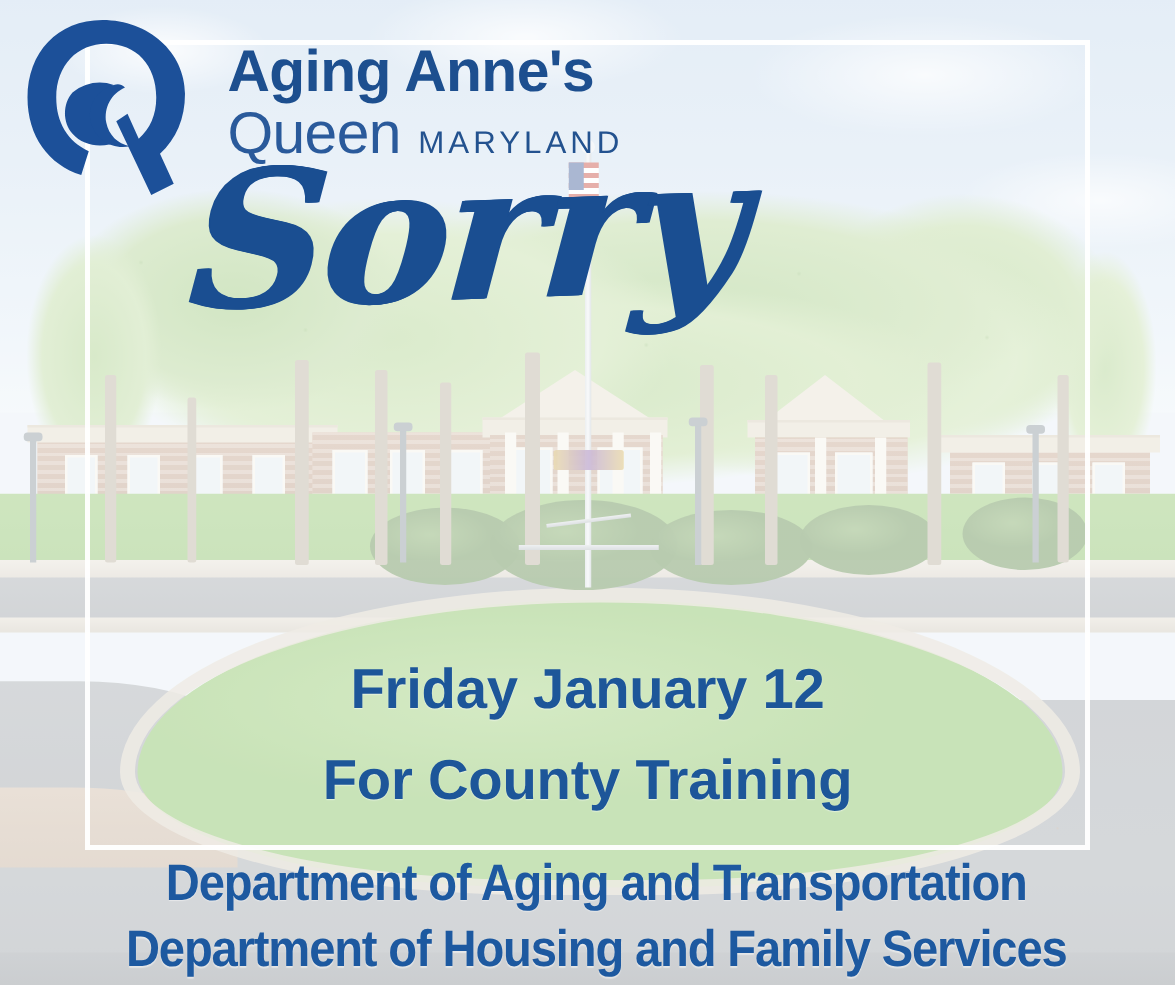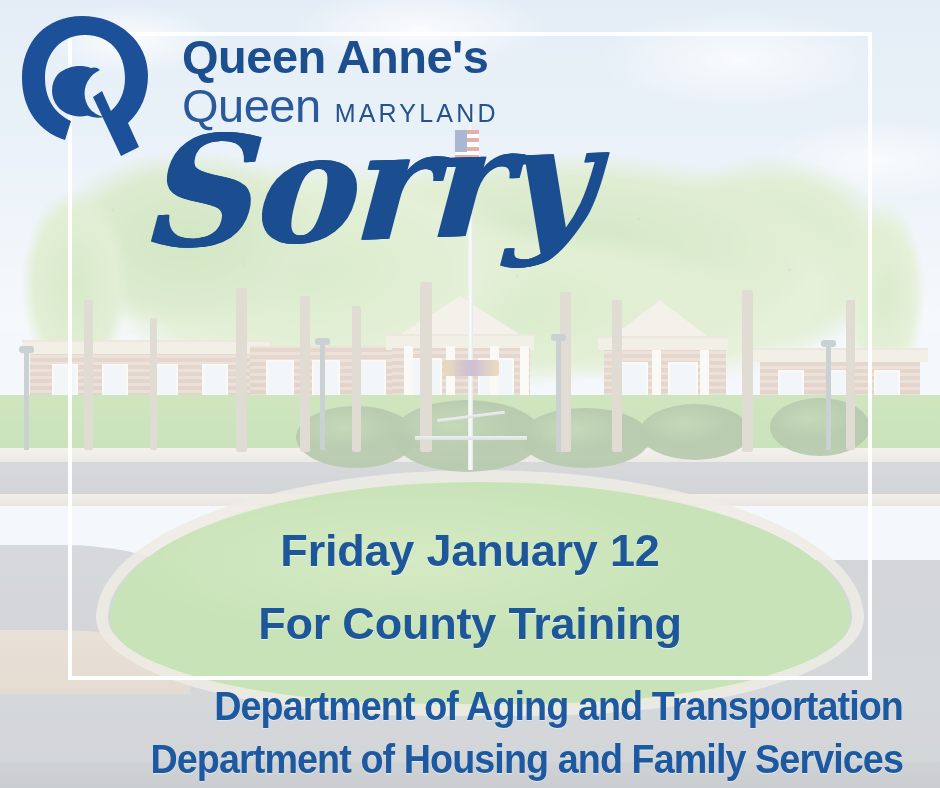--- a/index.html
+++ b/index.html
@@ -230,21 +230,21 @@
   
   .mid{ position:absolute; left:0; top:528px; width:940px; text-align:center; }
   .mid-line{
     font-size:45px; font-weight:bold; color:#1d5699;
     letter-spacing:-.2px; line-height:1.0;
     text-shadow:0 1px 1px rgba(255,255,255,.5);
   }
   .mid-line.l2{ margin-top:28px; }
 
   
-  .depts{ position:absolute; left:0; top:686px; width:940px; text-align:right;padding-left:14px; }
+  .depts{ position:absolute; left:0; top:686px; width:940px; text-align:center;padding-left:14px; }
   .dept-line{
     font-size:41px; font-weight:bold; color:#1d59a0;
     line-height:1.0; letter-spacing:-1px;
     transform:scaleX(.92);
     white-space:nowrap;
     text-shadow:0 1px 1px rgba(255,255,255,.45);
   }
   .dept-line.l2{ margin-top:12px; }
 </style>
 </head>
@@ -354,21 +354,21 @@
 
   <div class="logo">
     <svg viewBox="0 0 150 148" xmlns="http://www.w3.org/2000/svg" aria-hidden="true">
       <path fill="#1c5099" d="M68 4C32 4 8 30 8 66c0 31 17 54 43 62l6-19c-17-8-26-23-26-43 0-26 17-43 40-43 24 0 40 17 40 43 0 14-5 25-14 33l-9-20 -9 6 28 59 18-9 -11-24c13-12 20-28 20-48C134 30 105 4 68 4z"></path>
       <path fill="#1c5099" d="M44 62c10-8 22-10 33-6 -7 4-12 11-13 20 -1 12 6 22 17 25 -13 6-28 4-37-6 -8-9-8-24 0-33z"></path>
       <path fill="#1c5099" d="M86 58c-11 5-17 16-15 28 2 10 9 17 19 19 -14 3-27-5-31-18 -4-14 4-27 18-31 3-1 6-1 9 2z"></path>
     </svg>
   </div>
 
   <div class="logo-type">
-    <div class="qa-line1">Queen Anne's</div>
+    <div class="qa-line1">Aging Anne's</div>
     <div class="qa-line2">
       <span class="qa-county">Queen</span>
       <span class="qa-state">MARYLAND</span>
     </div>
   </div>
 
   <div class="sorry">Sorry</div>
 
 
   <div class="mid">

